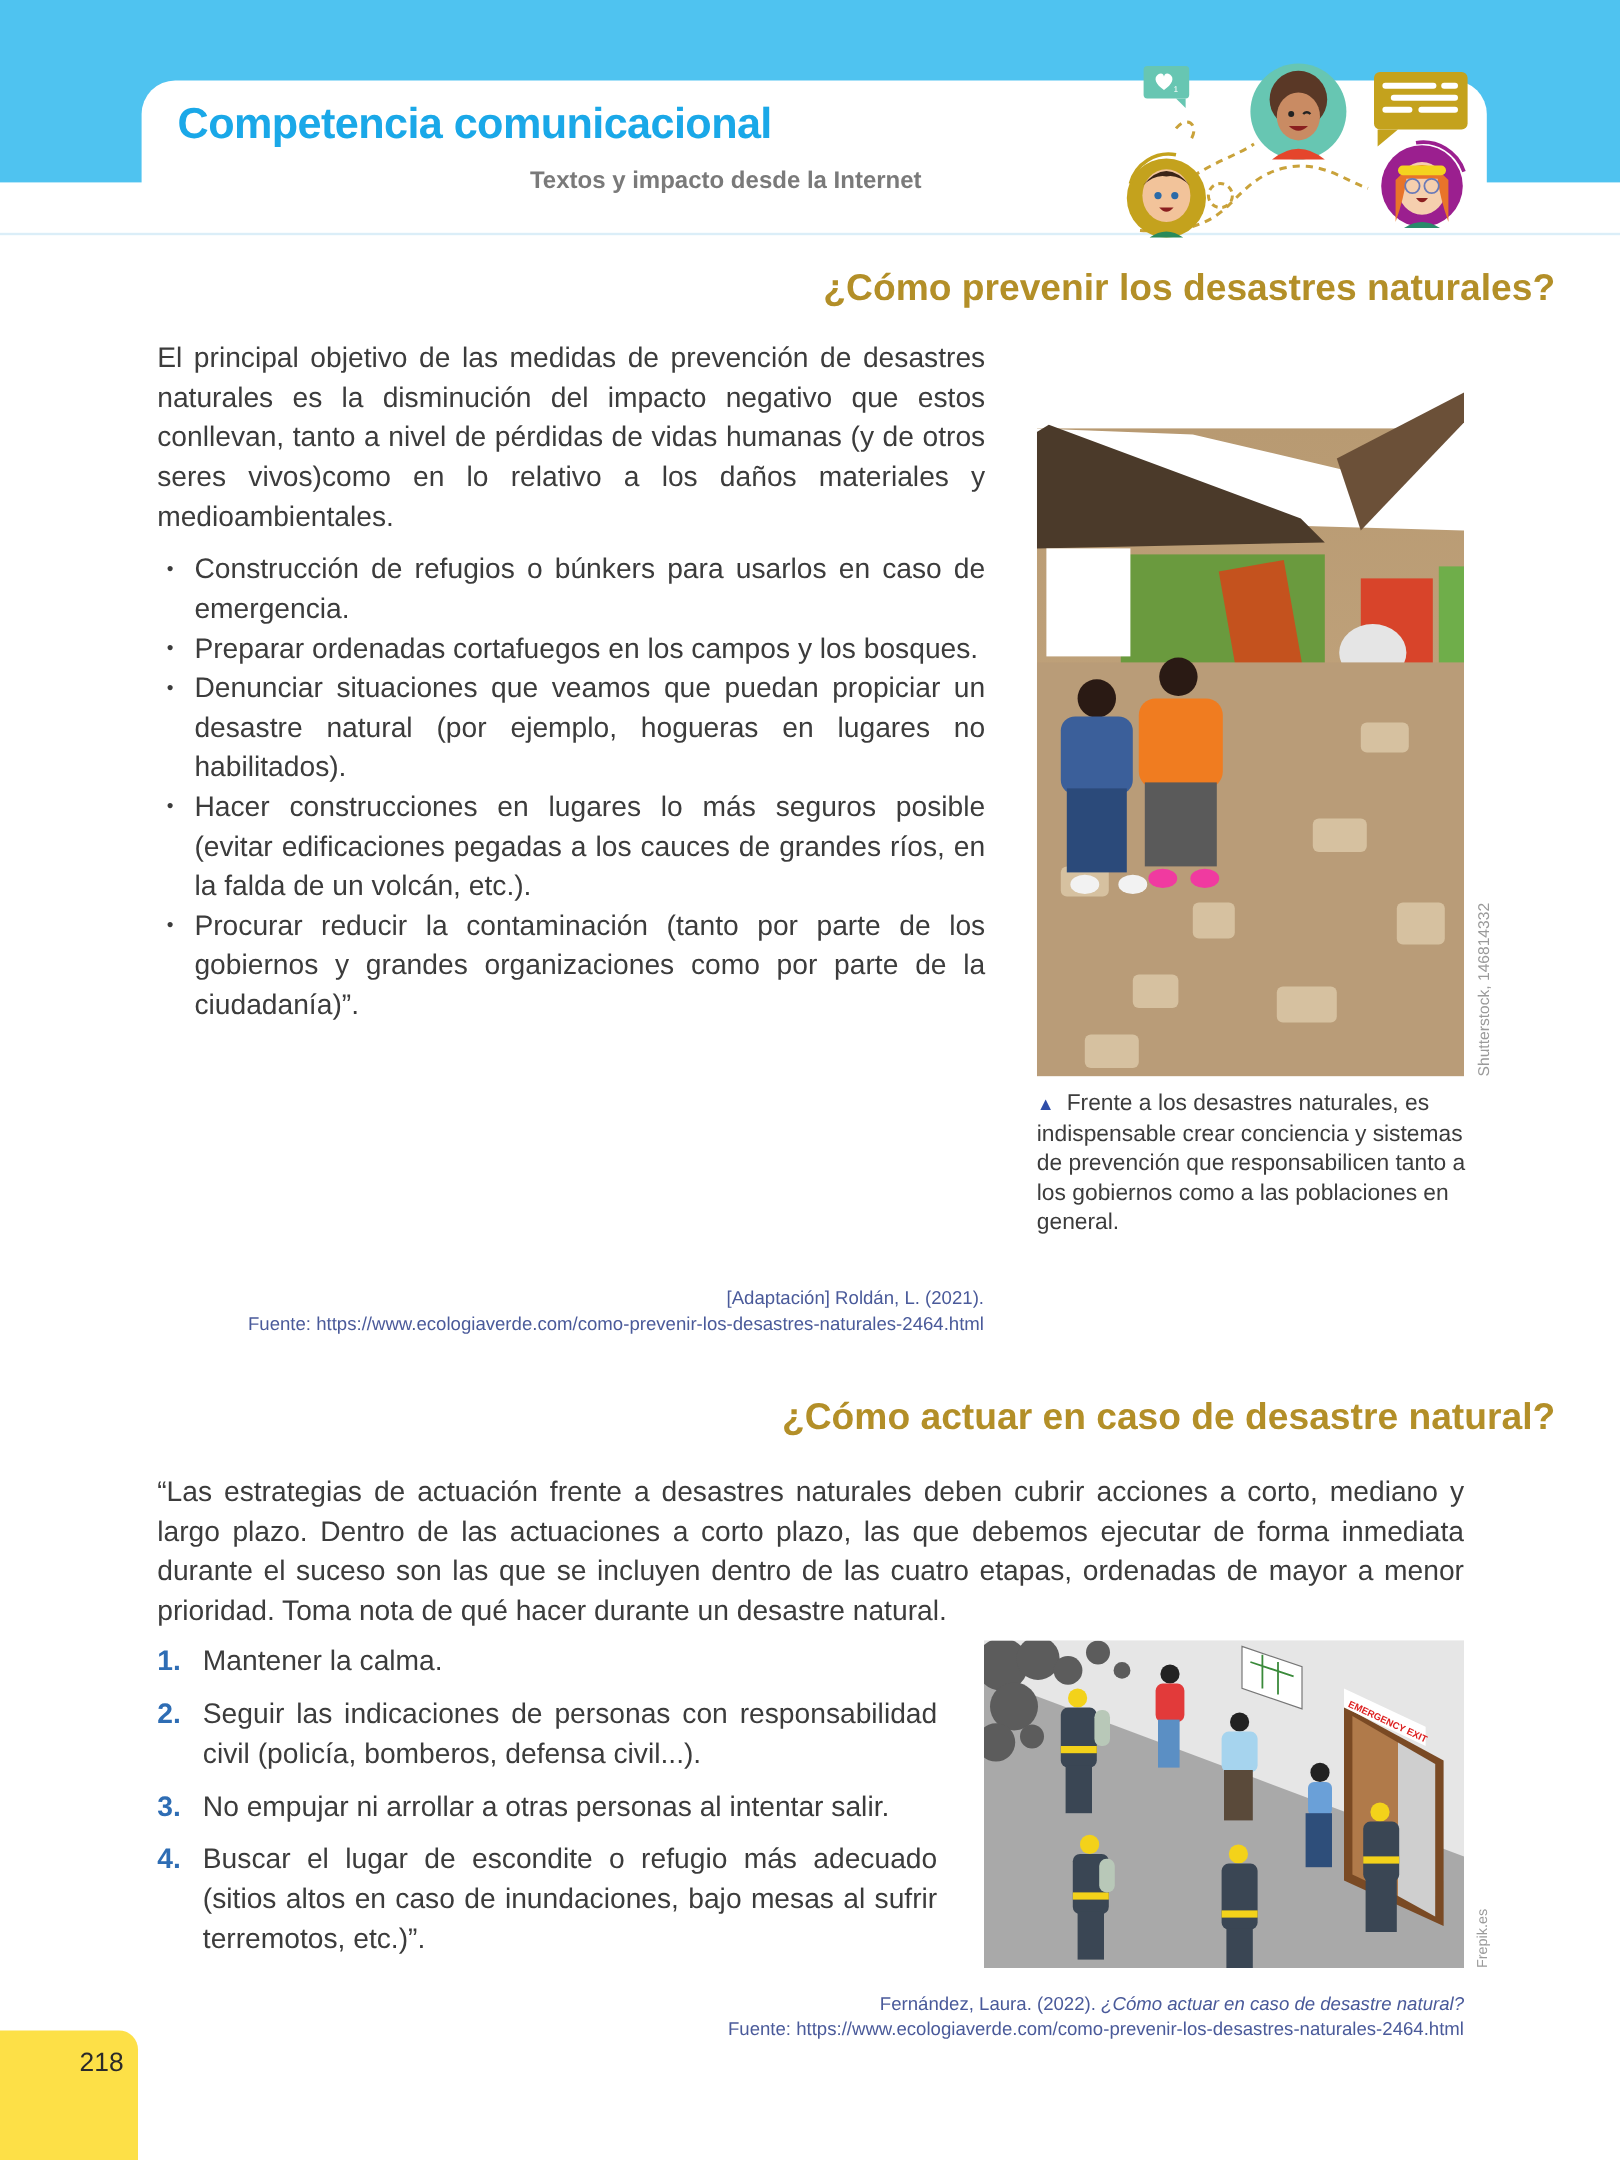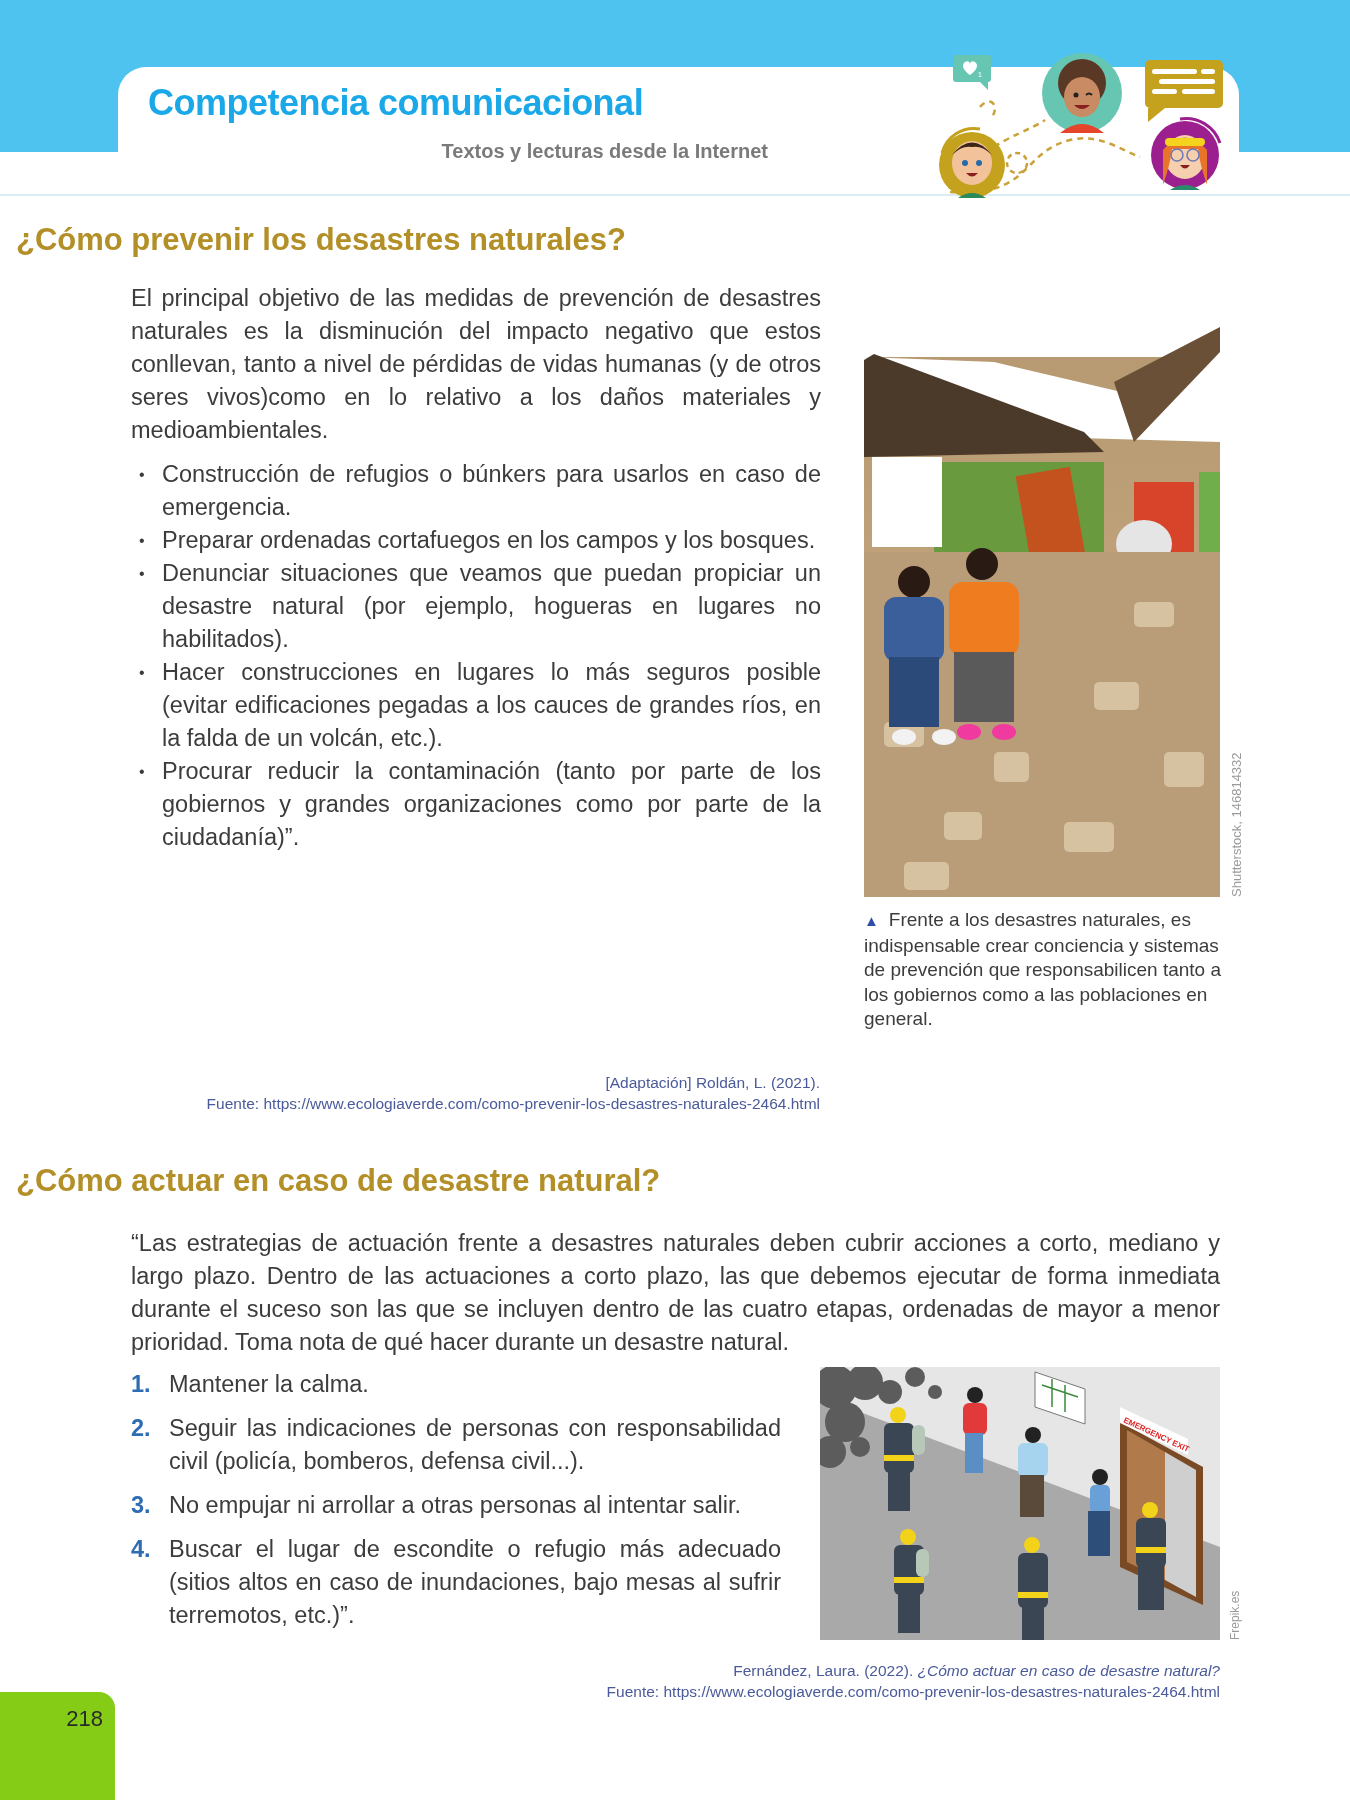--- a/index.html
+++ b/index.html
@@ -8,53 +8,53 @@
   .blue-band { position:absolute; left:0; top:0; width:1350px; height:152px; background:#4fc3f0; }
   .white-tab { position:absolute; left:118px; top:67px; width:1121px; height:140px; background:#fff;
                border-top-left-radius:28px; border-top-right-radius:28px; }
   .divider { position:absolute; left:0; top:194px; width:1350px; height:2px; background:#dbeef8; }
   .header-title { position:absolute; left:148px; top:82px; font-size:36px; font-weight:bold;
                   color:#1aa8e8; letter-spacing:-0.5px; white-space:nowrap; }
   .header-sub { position:absolute; right:582px; top:140px; font-size:20px; font-weight:bold;
                 color:#7a7a7a; white-space:nowrap; }
   .deco { position:absolute; left:930px; top:45px; width:300px; height:155px; }
 
-  .section-title { position:absolute; left:0; width:1296px; text-align:left; font-size:31px;
-                   font-weight:bold; color:#b38f28;margin-left:16px; }
+  .section-title { position:absolute; left:0; width:1296px; text-align:right; font-size:31px;
+                   font-weight:bold; color:#b38f28; }
   .body-text { position:absolute; font-size:23.5px; line-height:33px; color:#3c3c3c; text-align:justify; }
   .body-text p { margin:0 0 11px 0; }
   .bullets { list-style:none; padding:0; margin:0; }
   .bullets li { position:relative; padding-left:31px; }
   .bullets li .dot { position:absolute; left:8px; top:0; font-size:16px; }
   .source { position:absolute; text-align:right; font-size:15.5px; line-height:21px; color:#4a5a9a; }
 
   .photo { position:absolute; left:864px; top:282px; width:356px; height:615px; overflow:hidden; background:#fff; }
   .credit-v { position:absolute; font-size:13px; color:#9a9a9a; transform:rotate(-90deg);
               transform-origin:left top; white-space:nowrap; }
   .caption { position:absolute; left:864px; top:908px; width:360px; font-size:19px; line-height:24.5px; color:#3c3c3c; }
   .caption .tri { color:#2f4ea8; font-size:15px; margin-right:10px; }
 
   .num-list { list-style:none; padding:0; margin:0; }
   .num-list li { position:relative; padding-left:38px; margin-bottom:11px; }
   .num-list li .num { position:absolute; left:0; top:0; font-weight:bold; color:#2e6db4; }
 
   .illus { position:absolute; left:820px; top:1367px; width:400px; height:273px; overflow:hidden; background:#e9e9e9; }
 
-  .page-tab { position:absolute; left:0; top:1692px; width:115px; height:108px; background:#84cc16;
+  .page-tab { position:absolute; left:0; top:1692px; width:115px; height:108px; background:#fde047;
               border-top-right-radius:16px; }
   .page-num { position:absolute; right:12px; top:14px; font-size:22px; color:#2a2a2a; }
 </style>
 </head>
 <body>
 
 <div class="blue-band"></div>
 <div class="white-tab"></div>
 <div class="divider"></div>
 <div class="header-title">Competencia comunicacional</div>
-<div class="header-sub">Textos y lecturas desde la Internet</div>
+<div class="header-sub">Textos y impacto desde la Internet</div>
 
 <svg class="deco" viewBox="0 0 300 155">
 
   <path d="M55 108 C 80 90, 100 85, 115 75 M 50 62 C 60 50, 70 60, 62 72" fill="none" stroke="#c9a23a" stroke-width="2.5" stroke-dasharray="6 5"></path>
   <path d="M20 147 C 60 150, 80 140, 95 125 C 110 110, 120 100, 140 95 C 170 88, 190 105, 210 112" fill="none" stroke="#c9a23a" stroke-width="2.5" stroke-dasharray="6 5"></path>
   <circle cx="87" cy="118" r="10" fill="none" stroke="#c9a23a" stroke-width="2.5" stroke-dasharray="5 4"></circle>
 
   <g>
     <rect x="23" y="10" width="38" height="27" rx="3" fill="#67c6b2"></rect>
     <path d="M50 37 L58 37 L58 45 Z" fill="#67c6b2"></path>

